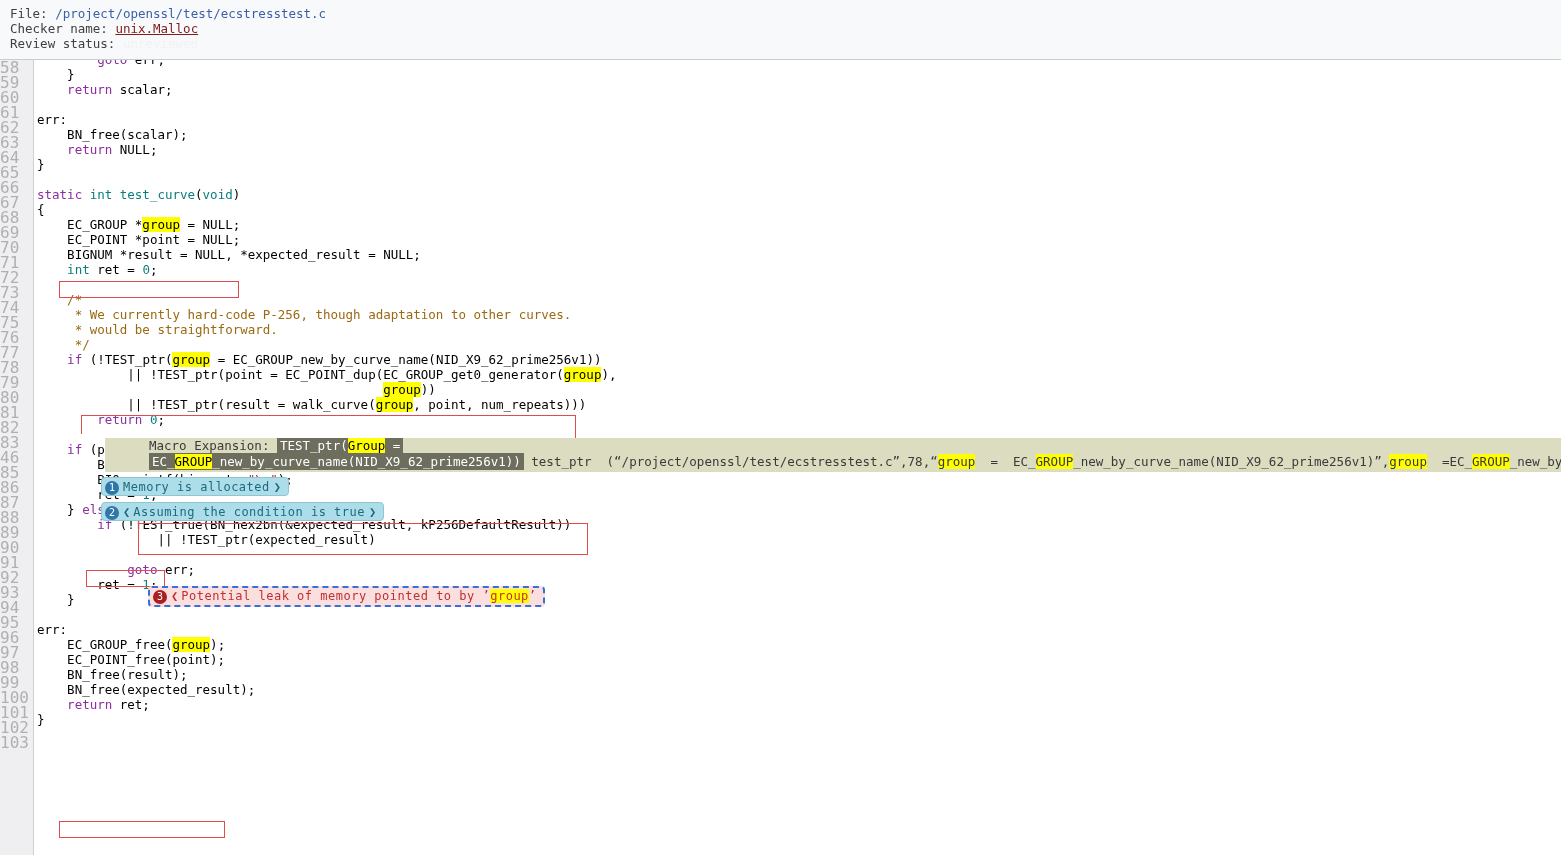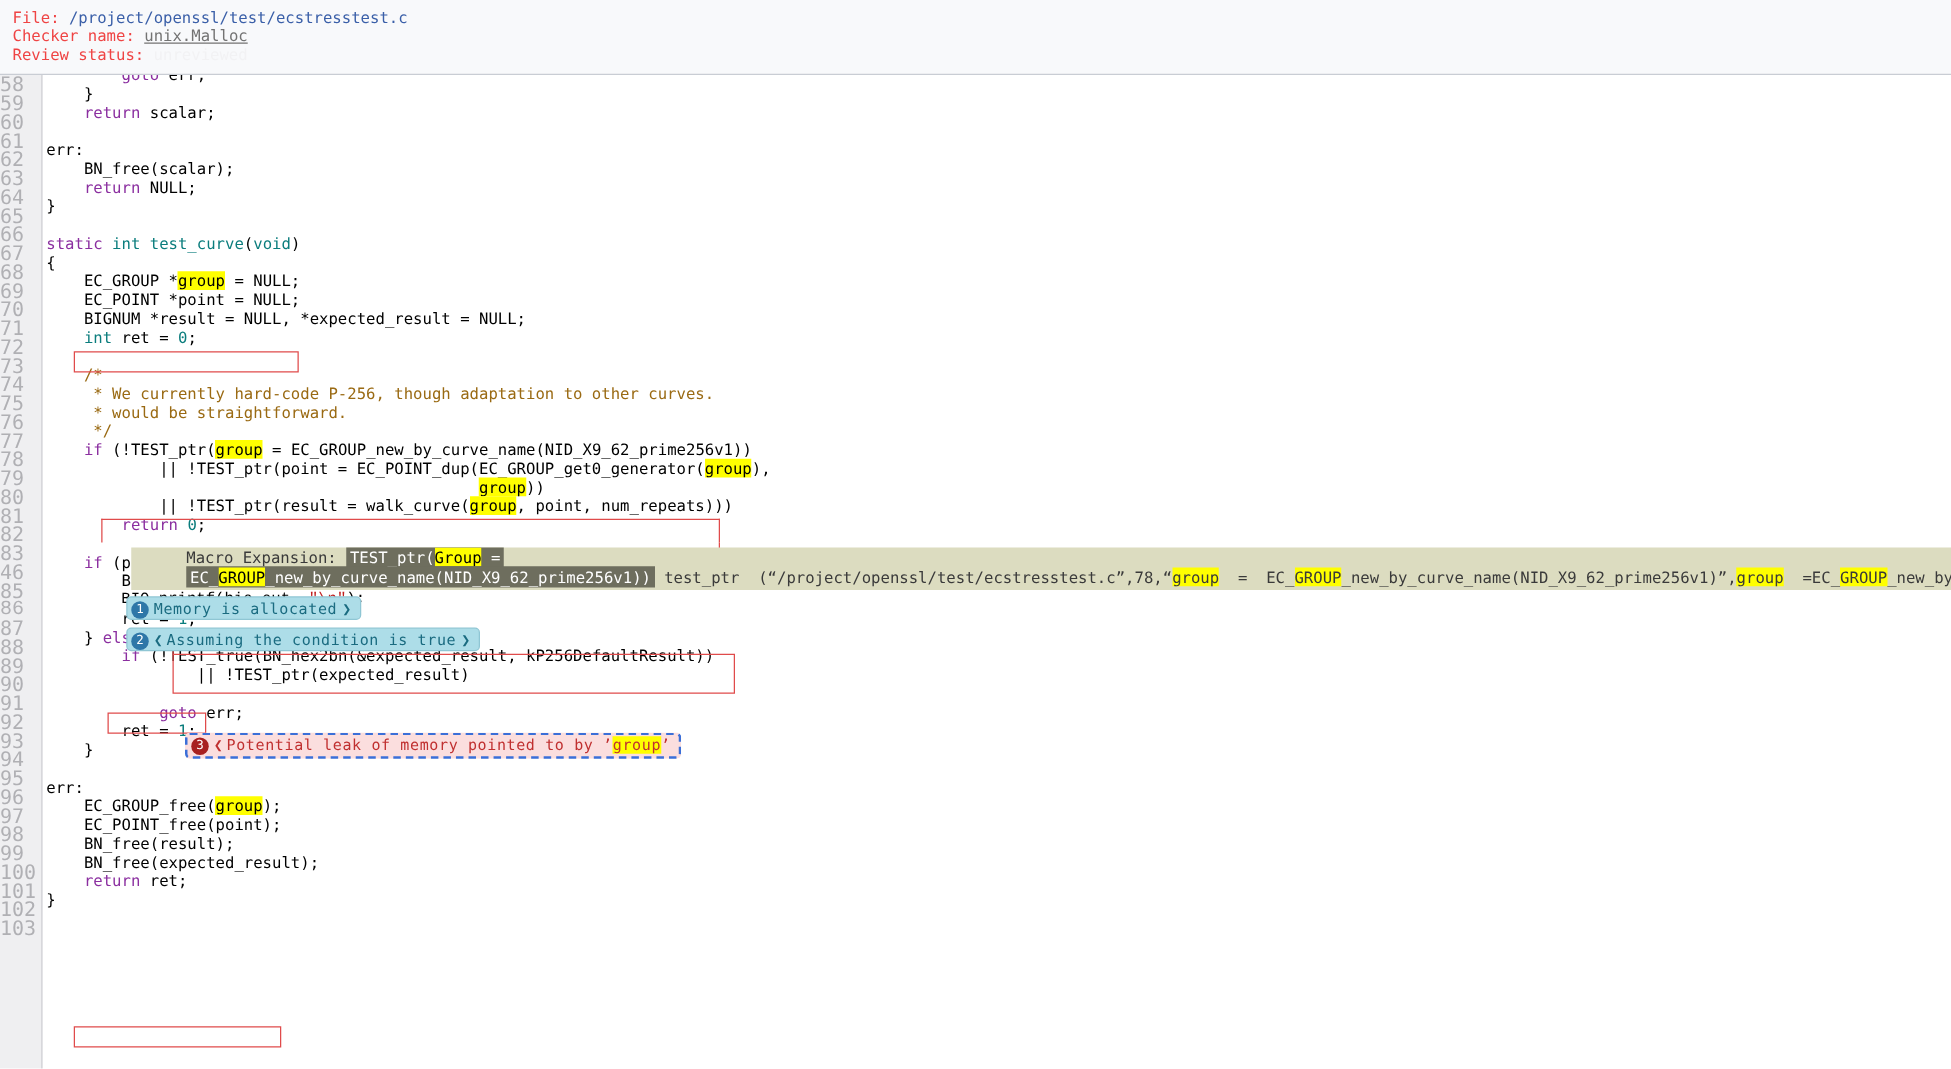--- a/index.html
+++ b/index.html
@@ -13,23 +13,23 @@
   
   #header{
     position:relative;
     height:60px;
     background:#f8f9fb;
     border-bottom:1px solid #c9cdd4;
     padding:6px 0 0 10px;
     box-sizing:border-box;
   }
   .hrow{height:15px;line-height:15px;white-space:pre;color:#000;font-size:12.5px;}
-  .hlabel{color:#ef4444;text-align:center;}
+  .hlabel{color:#404040;text-align:center;}
   .hpath{color:#3a5fa8;}
-  .hlink{color:#737373;text-decoration:underline;}
+  .hlink{color:#7f1d1d;text-decoration:underline;}
   .hfaint{color:#f2f2f4;}
 
   
   #codewrap{
     position:relative;
     width:1561px;
     height:795px;
     background:#ffffff;
     overflow:hidden;
   }
@@ -156,21 +156,21 @@
       <div class="ln" style="position: absolute; left: 0px; top: 262px; width: 1561px;"><span class="num">76</span><span class="code"><span class="cmt">     * would be straightforward.</span></span></div>
       <div class="ln" style="position: absolute; left: 0px; top: 277px; width: 1561px;"><span class="num">77</span><span class="code"><span class="cmt">     */</span></span></div>
       <div class="ln" style="position: absolute; left: 0px; top: 292px; width: 1561px;"><span class="num">78</span><span class="code">    <span class="kw">if</span> (!TEST_ptr(<span class="hl">group</span> = EC_GROUP_new_by_curve_name(NID_X9_62_prime256v1))</span></div>
       <div class="ln" style="position: absolute; left: 0px; top: 307px; width: 1561px;"><span class="num">79</span><span class="code">            || !TEST_ptr(point = EC_POINT_dup(EC_GROUP_get0_generator(<span class="hl">group</span>),</span></div>
       <div class="ln" style="position: absolute; left: 0px; top: 322px; width: 1561px;"><span class="num">80</span><span class="code">                                              <span class="hl">group</span>))</span></div>
       <div class="ln" style="position: absolute; left: 0px; top: 337px; width: 1561px;"><span class="num">81</span><span class="code">            || !TEST_ptr(result = walk_curve(<span class="hl">group</span>, point, num_repeats)))</span></div>
       <div class="ln" style="position: absolute; left: 0px; top: 352px; width: 1561px;"><span class="num">82</span><span class="code">        <span class="kw">return</span> <span class="num-lit">0</span>;</span></div>
       <div class="ln" style="position: absolute; left: 0px; top: 367px; width: 1561px;"><span class="num">83</span><span class="code"></span></div>
       <div class="ln" style="position: absolute; left: 0px; top: 382px; width: 1561px;"><span class="num">46</span><span class="code">    <span class="kw">if</span> (print_mode) {</span></div>
       <div class="ln" style="position: absolute; left: 0px; top: 397px; width: 1561px;"><span class="num">85</span><span class="code">        BN_print(bio_out, result);</span></div>
-      <div class="ln" style="position: absolute; left: 0px; top: 412px; width: 1391px; font-family: Liberation Mono, monospace;"><span class="num">86</span><span class="code">        BIO_printf(bio_out, <span class="str">"\n"</span>);</span></div>
+      <div class="ln" style="position: absolute; left: 0px; top: 412px; width: 1391px;"><span class="num">86</span><span class="code">        BIO_printf(bio_out, <span class="str">"\n"</span>);</span></div>
       <div class="ln" style="position: absolute; left: 0px; top: 427px; width: 1561px;"><span class="num">87</span><span class="code">        ret = <span class="num-lit">1</span>;</span></div>
       <div class="ln" style="position: absolute; left: 0px; top: 442px; width: 1561px;"><span class="num">88</span><span class="code">    } <span class="kw">else</span> {</span></div>
       <div class="ln" style="position: absolute; left: 0px; top: 457px; width: 1561px;"><span class="num">89</span><span class="code">        <span class="kw">if</span> (!TEST_true(BN_hex2bn(&amp;expected_result, kP256DefaultResult))</span></div>
       <div class="ln" style="position: absolute; left: 0px; top: 472px; width: 1561px;"><span class="num">90</span><span class="code">                || !TEST_ptr(expected_result)</span></div>
       <div class="ln" style="position: absolute; left: 0px; top: 487px; width: 1561px;"><span class="num">91</span></div>
       <div class="ln" style="position: absolute; left: 0px; top: 502px; width: 1561px;"><span class="num">92</span><span class="code">            <span class="kw">goto</span> err;</span></div>
       <div class="ln" style="position: absolute; left: 0px; top: 517px; width: 1561px;"><span class="num">93</span><span class="code">        ret = <span class="num-lit">1</span>;</span></div>
       <div class="ln" style="position: absolute; left: 0px; top: 532px; width: 1561px;"><span class="num">94</span><span class="code">    }</span></div>
       <div class="ln" style="position: absolute; left: 0px; top: 547px; width: 1561px;"><span class="num">95</span><span class="code"></span></div>
       <div class="ln" style="position: absolute; left: 0px; top: 562px; width: 1561px;"><span class="num">96</span><span class="code">err:</span></div>

